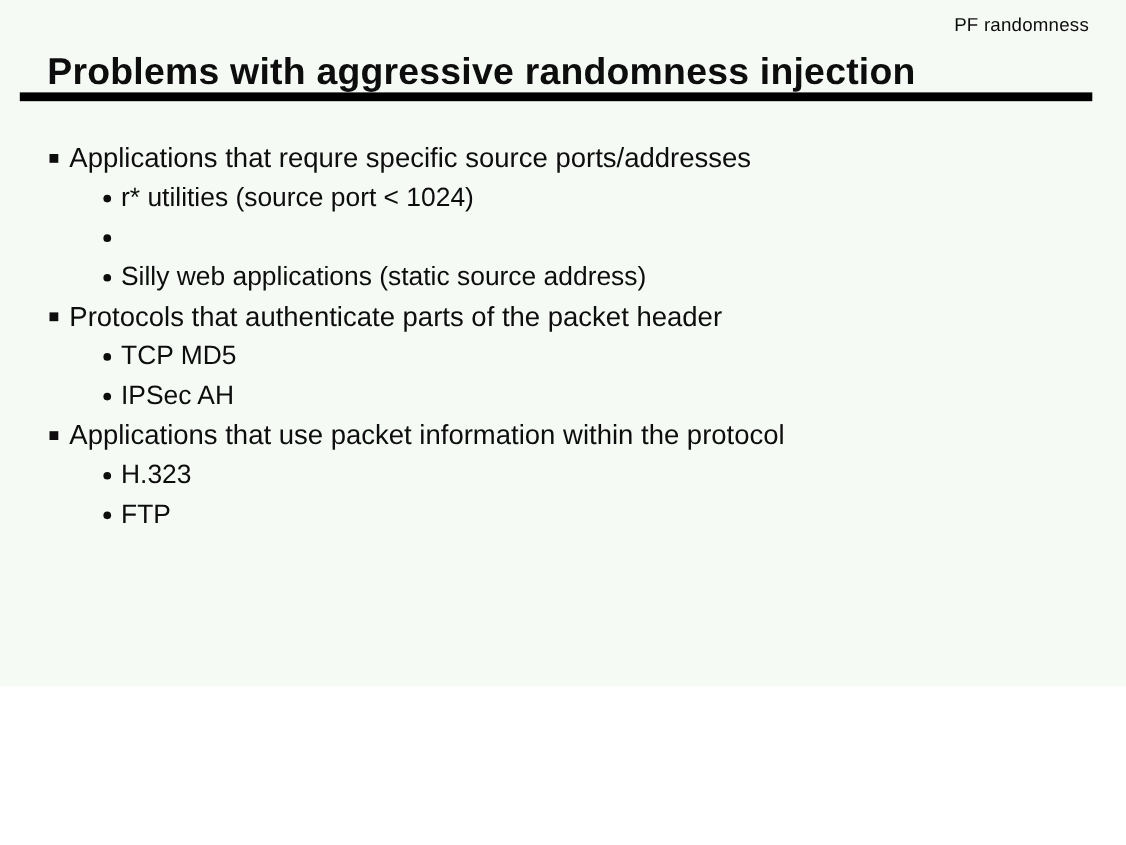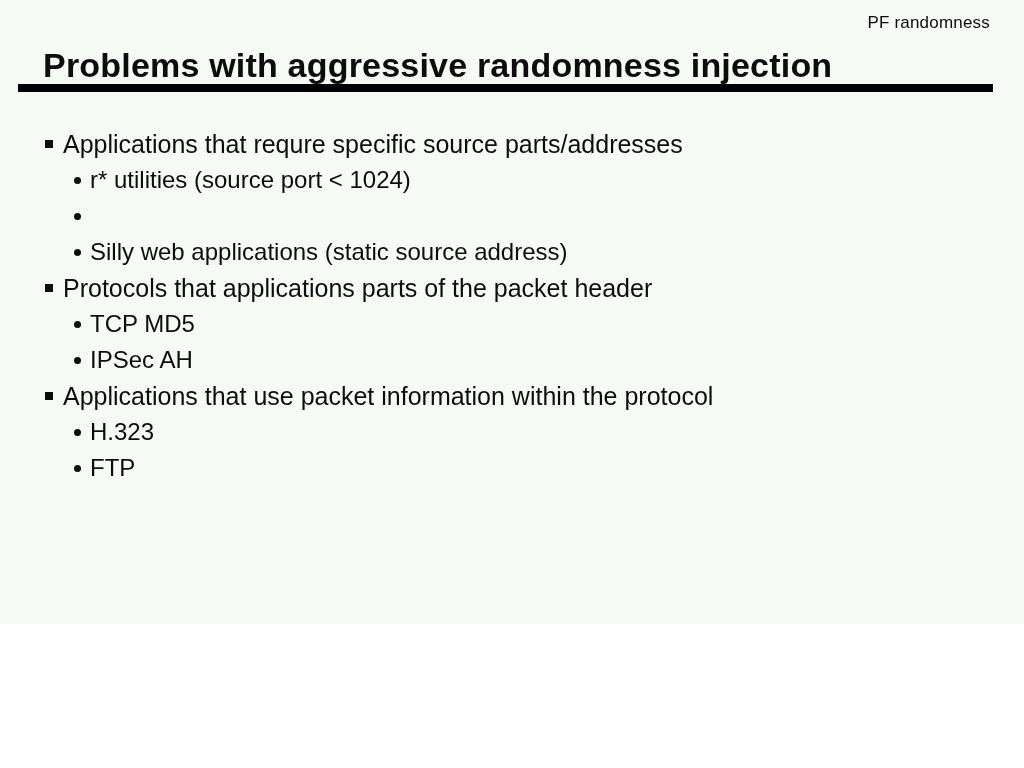--- a/index.html
+++ b/index.html
@@ -40,21 +40,21 @@
     left: 0; top: 126px;
     width: 1024px;
   }
   .row {
     display: flex;
     align-items: center;
     height: 36px;
     white-space: nowrap;
   }
   .l1 { padding-left: 45px; font-size: 25px; }
-  .l2 { padding-left: 74px; font-size: 24px; }
+  .l2 { padding-left: 94px; font-size: 24px; }
   .sq {
     width: 8px; height: 8px;
     background: #0d0d0d;
     margin-right: 10px;
     flex: none;
   }
   .dot {
     width: 7px; height: 7px;
     border-radius: 50%;
     background: #0d0d0d;
@@ -70,37 +70,37 @@
   <div class="corner-label">PF randomness</div>
 
   <h1 class="slide-title">Problems with aggressive randomness injection</h1>
 
   <div class="title-rule"></div>
 
   <div class="content">
 
     <div class="row l1">
       <span class="sq"></span>
-      <span>Applications that requre specific source parts/addresses</span>
+      <span>Applications that requre specific source ports/addresses</span>
     </div>
     <div class="row l2">
       <span class="dot"></span>
       <span>r* utilities (source port &lt; 1024)</span>
     </div>
     <div class="row l2">
       <span class="dot"></span>
     </div>
     <div class="row l2">
       <span class="dot"></span>
       <span>Silly web applications (static source address)</span>
     </div>
 
     <div class="row l1">
       <span class="sq"></span>
-      <span>Protocols that applications parts of the packet header</span>
+      <span>Protocols that authenticate parts of the packet header</span>
     </div>
     <div class="row l2">
       <span class="dot"></span>
       <span>TCP MD5</span>
     </div>
     <div class="row l2">
       <span class="dot"></span>
       <span>IPSec AH</span>
     </div>
 

